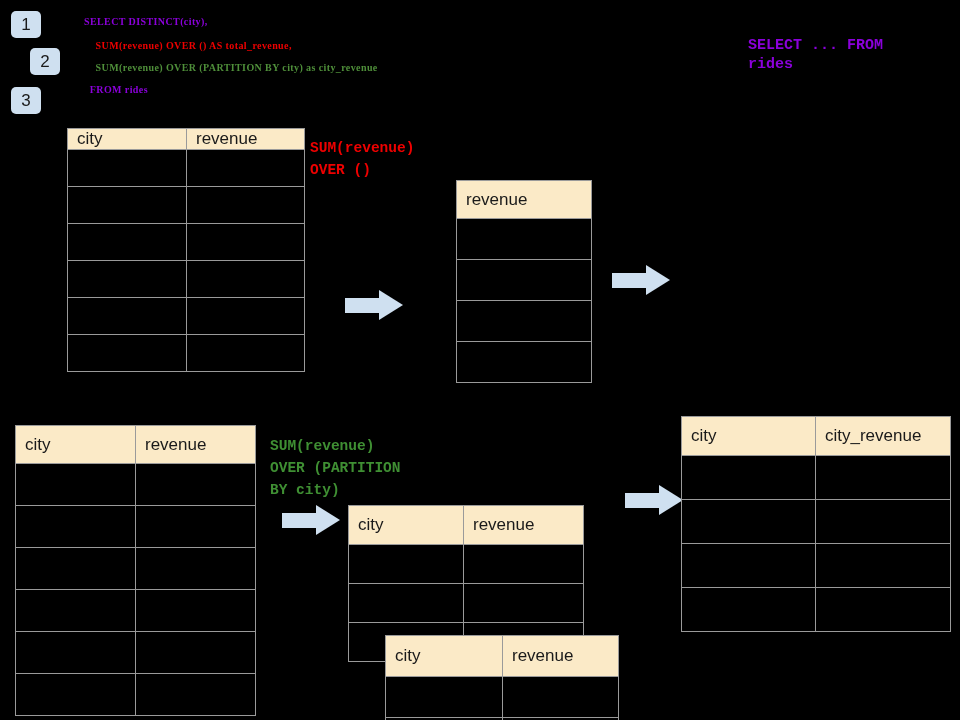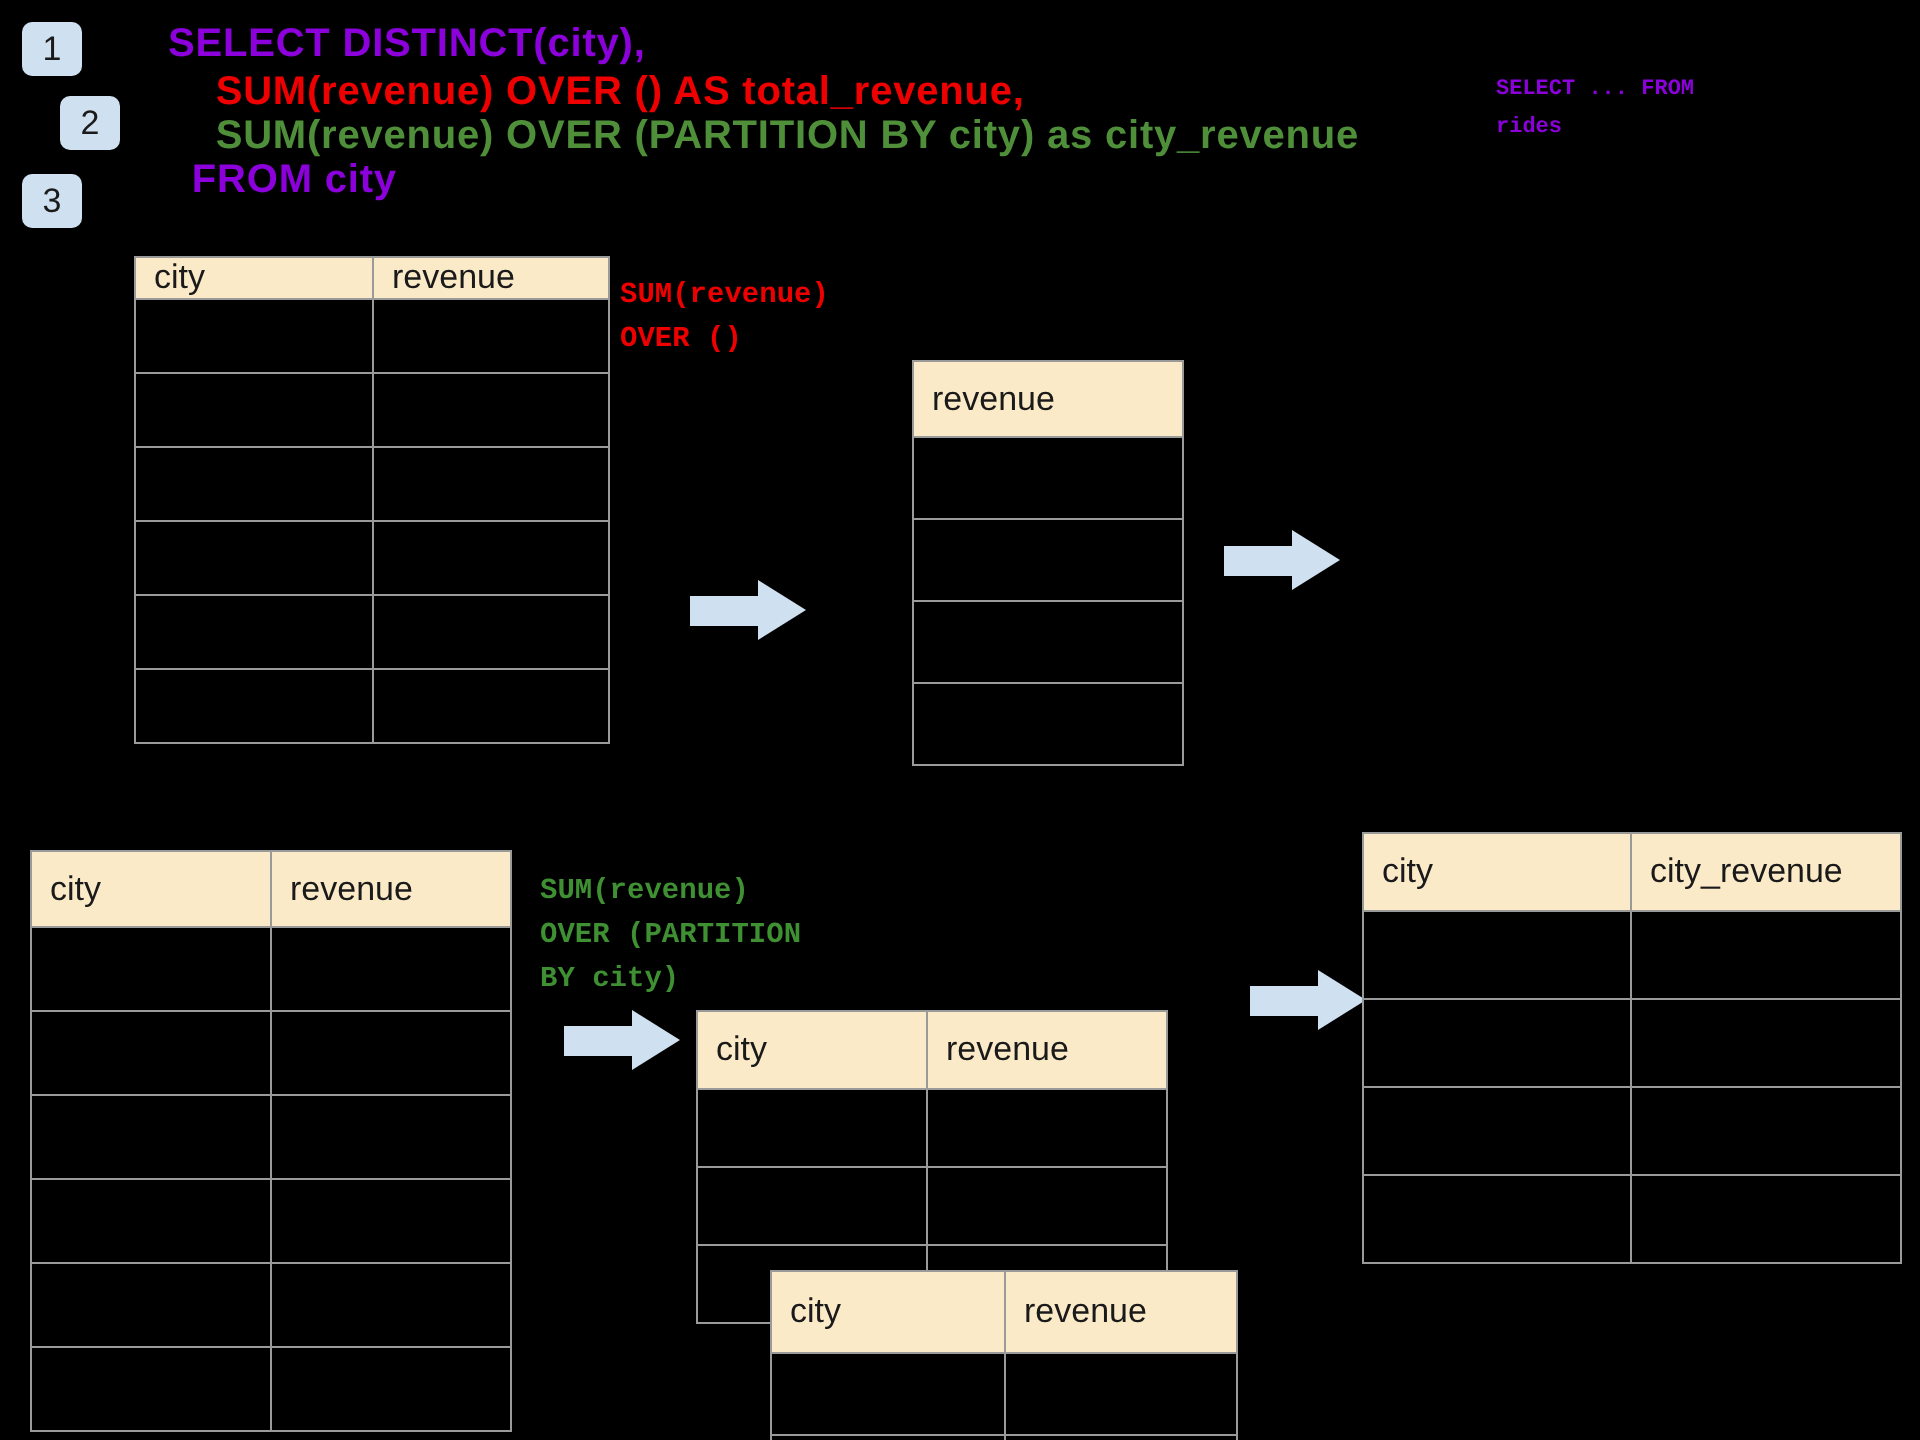--- a/index.html
+++ b/index.html
@@ -26,22 +26,22 @@
     color: #1a1a1a;
     font-family: "Liberation Sans", sans-serif;
     font-size: 17px;
     line-height: 27px;
     text-align: center;
   }
 
   
   .sql {
     position: absolute;
-    font-family: Liberation Sans, sans-serif;
-    font-size: 20px;
+    font-family: Liberation Serif, serif;
+    font-size: 10px;
     font-weight: bold;
     letter-spacing: 0.4px;
     white-space: pre;
     line-height: 22px;
   }
   .sql-purple { color: #8b00db; }
   .sql-red    { color: #ee0000; }
   .sql-green  { color: #4f8f3a; }
 
   .note {
@@ -109,23 +109,23 @@
 
 <div id="canvas">
 
   <div class="badge" style="left:11px;  top:11px;">1</div>
   <div class="badge" style="left:30px;  top:48px;">2</div>
   <div class="badge" style="left:11px;  top:87px;">3</div>
 
   <div class="sql sql-purple" style="left:84px; top:11px;">SELECT DISTINCT(city),</div>
   <div class="sql sql-green" style="left:84px; top:57px;">    SUM(revenue) OVER (PARTITION BY city) as city_revenue</div>
   <div class="sql sql-red" style="left:84px; top:35px;">    SUM(revenue) OVER () AS total_revenue,</div>
-  <div class="sql sql-purple" style="left:84px; top:79px;">  FROM city</div>
-
-  <div class="note note-purple" style="left:748px; top:36px; font-size:11px; line-height:19px;">SELECT ... FROM
+  <div class="sql sql-purple" style="left:84px; top:79px;">  FROM rides</div>
+
+  <div class="note note-purple" style="left:748px; top:36px; font-size:15px; line-height:19px;">SELECT ... FROM
 rides</div>
 
   <div class="note note-red" style="left:310px; top:137px;">SUM(revenue)
 OVER ()</div>
 
   <div class="note note-green" style="left:270px; top:435px;">SUM(revenue)
 OVER (PARTITION
 BY city)</div>
 
   <table class="tbl" style="left:67px; top:128px; width:237px;">

